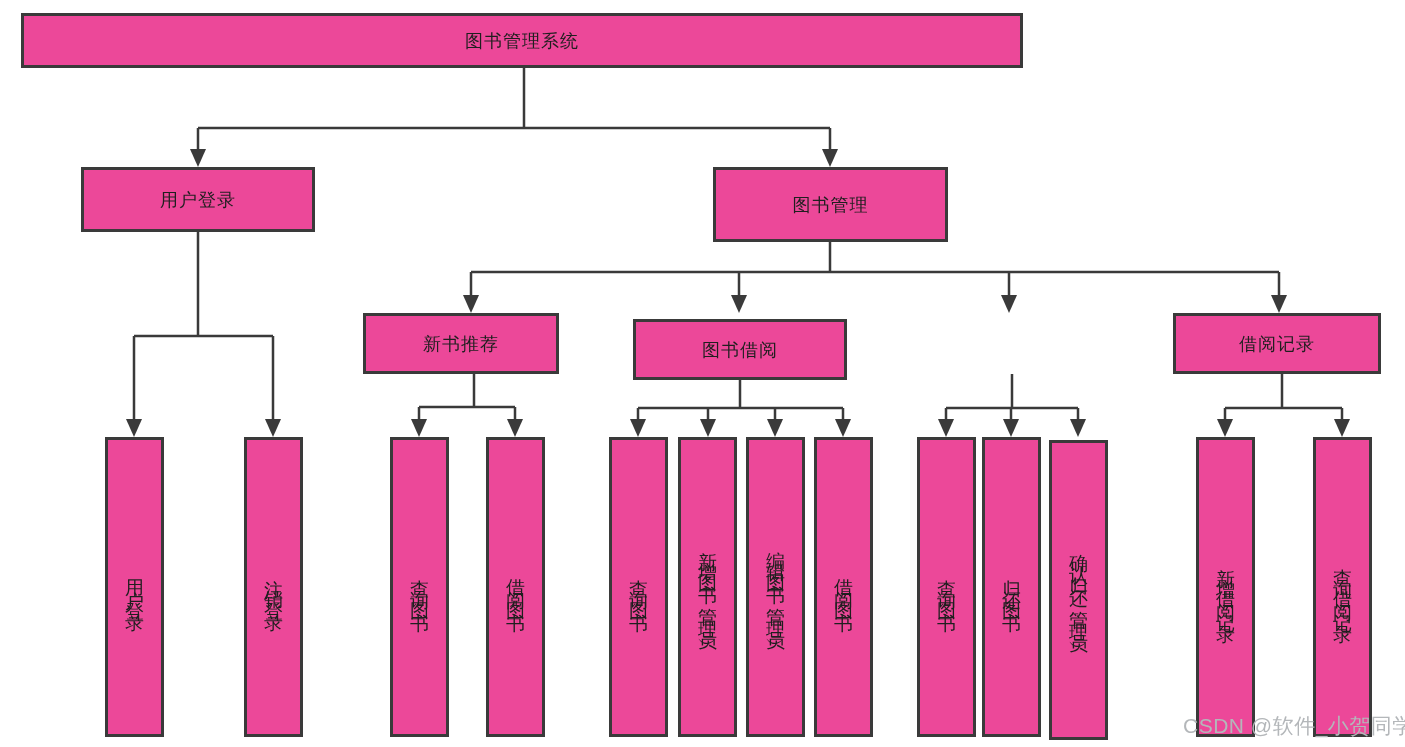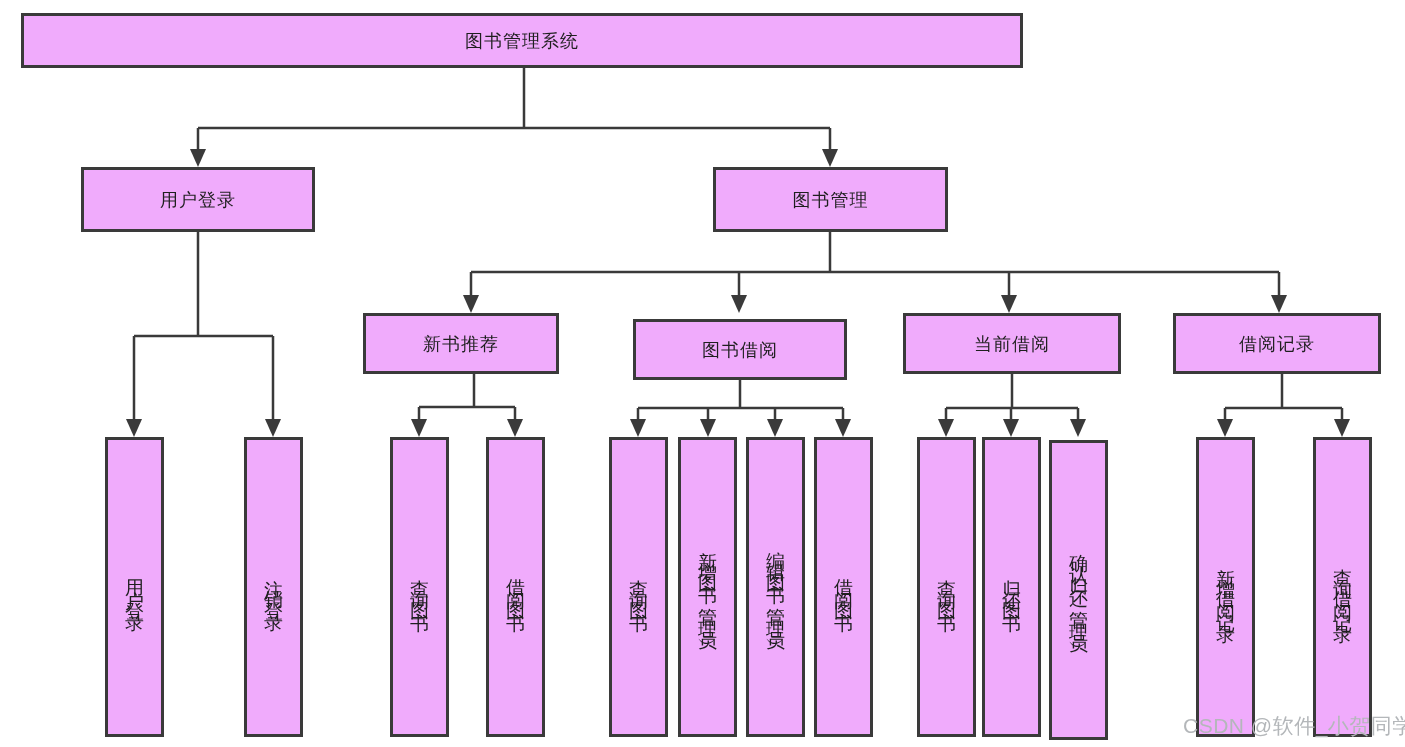--- a/index.html
+++ b/index.html
@@ -2,21 +2,21 @@
 <html><head>
 <meta charset="utf-8">
 <style>
   html,body{margin:0;padding:0;background:#fff;}
   #stage{
     position:relative;width:1405px;height:747px;background:#ffffff;overflow:hidden;
     font-family:"Liberation Sans","DejaVu Sans",sans-serif;color:#1f1f1f;
   }
   svg.wires{position:absolute;left:0;top:0;width:1405px;height:747px;pointer-events:none;}
   .box{
-    position:absolute;box-sizing:border-box;border:3px solid #3a3a3a;background:#f0abfc;
+    position:absolute;box-sizing:border-box;border:3px solid #3a3a3a;background:#ec4899;
     display:flex;align-items:center;justify-content:center;z-index:2;
   }
   .box.h span{font-size:18px;letter-spacing:1px;white-space:nowrap;}
   .box.v span{
     writing-mode:vertical-rl;text-orientation:mixed;
     font-size:19px;letter-spacing:0.6em;line-height:1.15;white-space:nowrap;
   }
   .watermark{
     position:absolute;left:1183px;top:712px;z-index:5;
     font-size:21px;color:#b4b7ba;white-space:nowrap;letter-spacing:0.5px;
@@ -67,32 +67,29 @@
     </g>
   </svg>
 
   <div class="box h" style="left:21px;top:13px;width:1002px;height:55px">
     <span>图书管理系统</span>
   </div>
 
   <div class="box h" style="left:81px;top:167px;width:234px;height:65px">
     <span>用户登录</span>
   </div>
-  <div class="box h" style="left:713px;top:167px;width:235px;height:65px">
+  <div class="box h" style="left:713px;top:167px;width:235px;height:75px">
     <span>图书管理</span>
   </div>
 
   <div class="box h" style="left:363px;top:313px;width:196px;height:61px">
     <span>新书推荐</span>
   </div>
   <div class="box h" style="left:633px;top:319px;width:214px;height:61px">
     <span>图书借阅</span>
-  </div>
-  <div class="box h" style="left:903px;top:313px;width:218px;height:61px">
-    <span>当前借阅</span>
   </div>
   <div class="box h" style="left:1173px;top:313px;width:208px;height:61px">
     <span>借阅记录</span>
   </div>
 
   <div class="box v" style="left:105px;top:437px;width:59px;height:300px">
     <span>用户登录</span>
   </div>
   <div class="box v" style="left:244px;top:437px;width:59px;height:300px">
     <span>注销登录</span>

